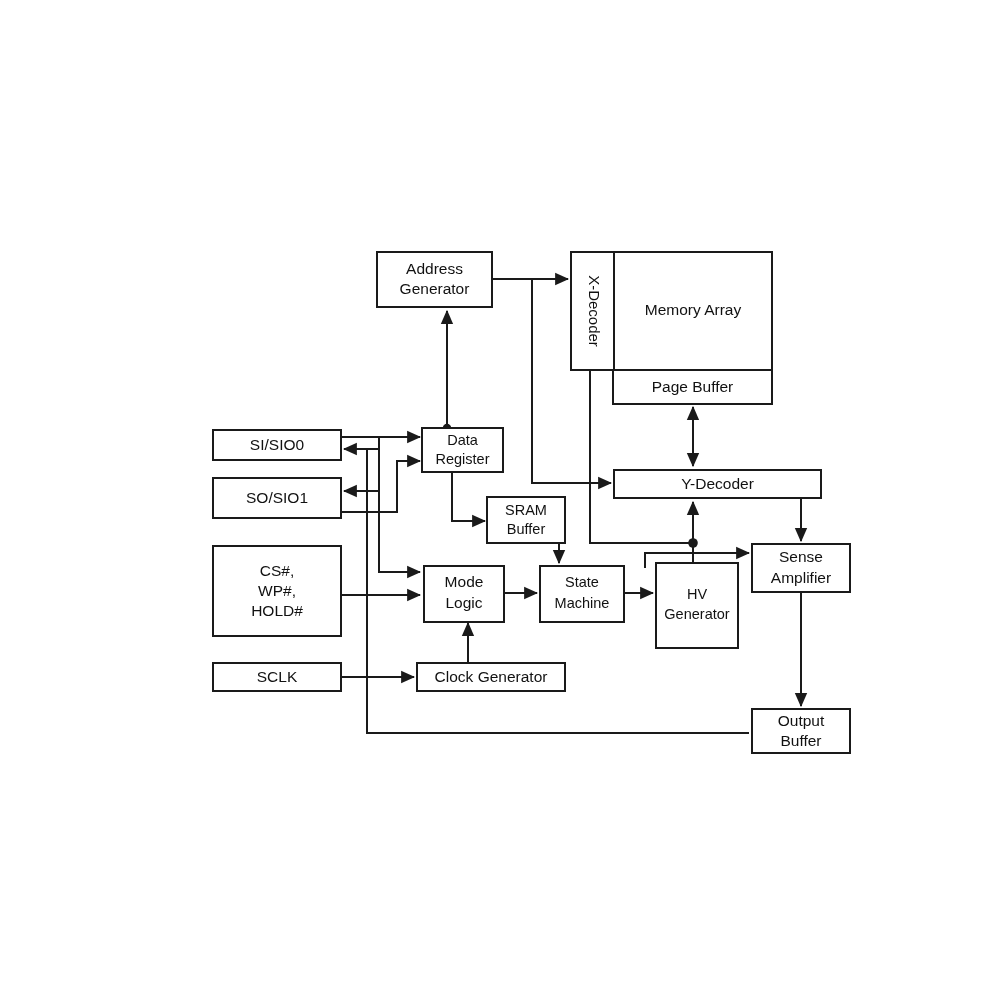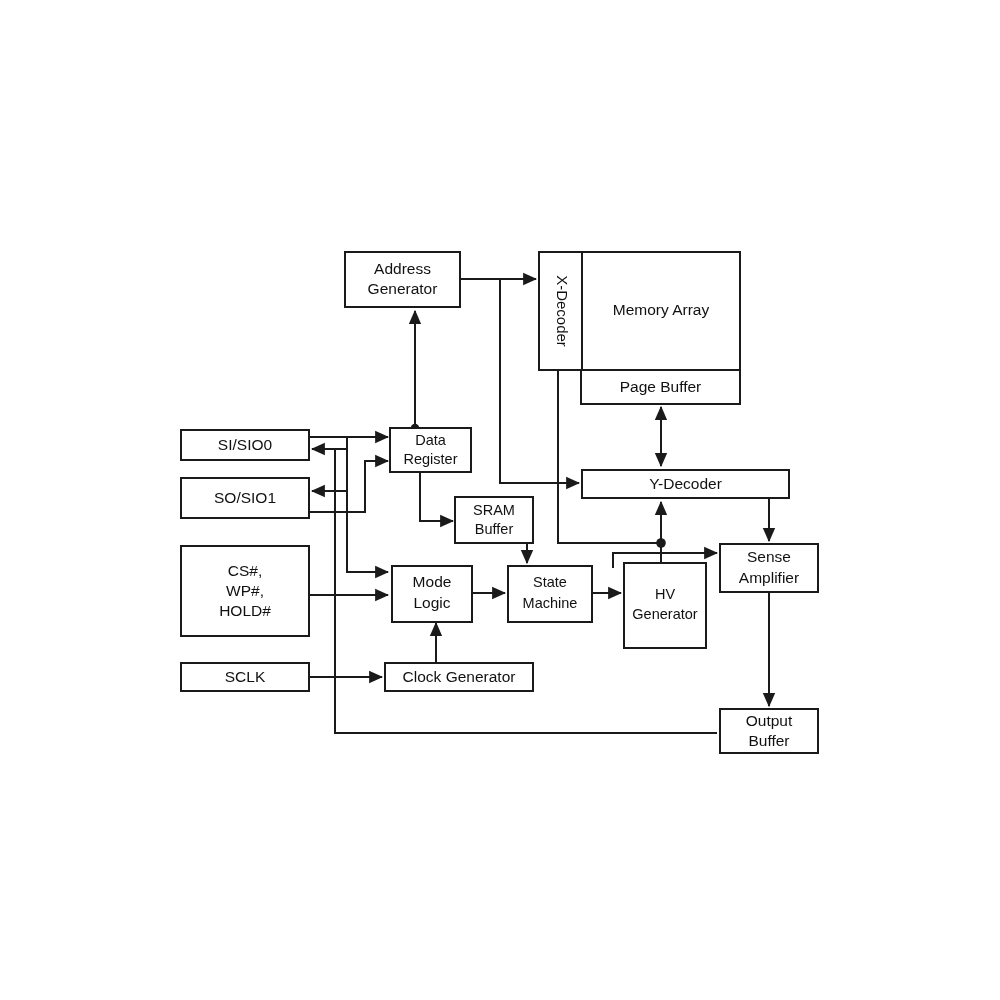--- a/index.html
+++ b/index.html
@@ -12,20 +12,21 @@
     width: 1000px;
     height: 1000px;
     font-family: "Liberation Sans", sans-serif;
     overflow: hidden;
   }
   #diagram-root {
     position: relative;
     width: 800px;
     height: 1000px;
     background: #ffffff;
+    padding-left: 32px;
   }
   svg#block-diagram {
     display: block;
     width: 1000px;
     height: 1000px;
   }
   .blk {
     fill: #ffffff;
     stroke: #1a1a1a;
     stroke-width: 2;

